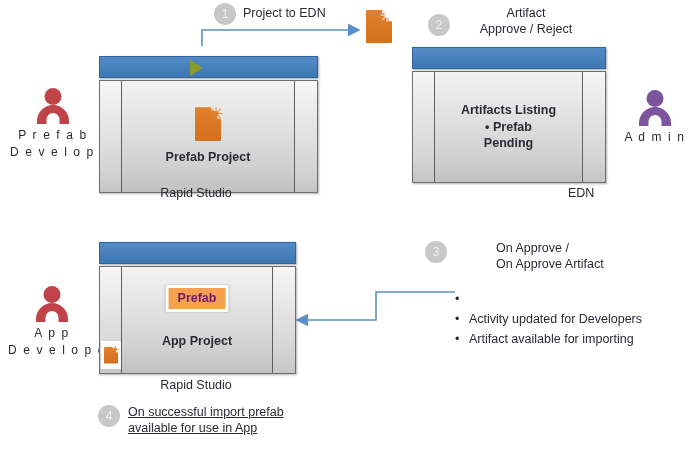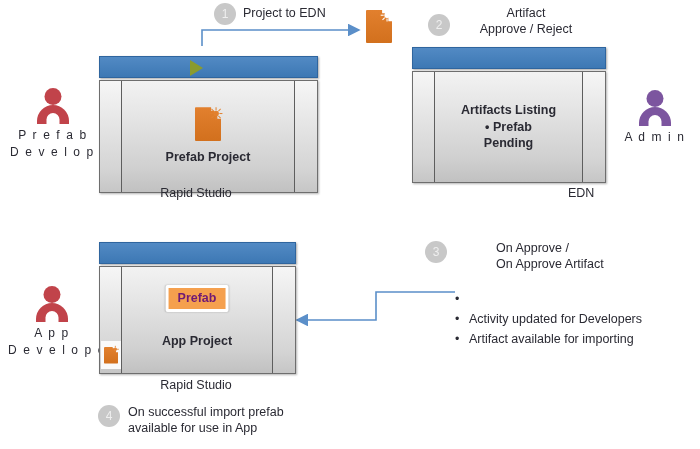--- a/index.html
+++ b/index.html
@@ -402,18 +402,18 @@
       <span class="bl-dot">•</span>
       <span class="bl-txt">Activity updated for Developers</span>
     </div>
     <div class="bl-row">
       <span class="bl-dot">•</span>
       <span class="bl-txt">Artifact available for importing</span>
     </div>
   </div>
 
   <div class="step-badge" style="left:98px; top:405px;">4</div>
-  <div class="step-label" style="left:128px; top:404px;">
+  <div class="step-label" style="left:128px; top:404px;text-decoration:underline;">
     <div>On successful import prefab</div>
     <div>available for use in App</div>
   </div>
 
 </div>
 
 </body></html>

